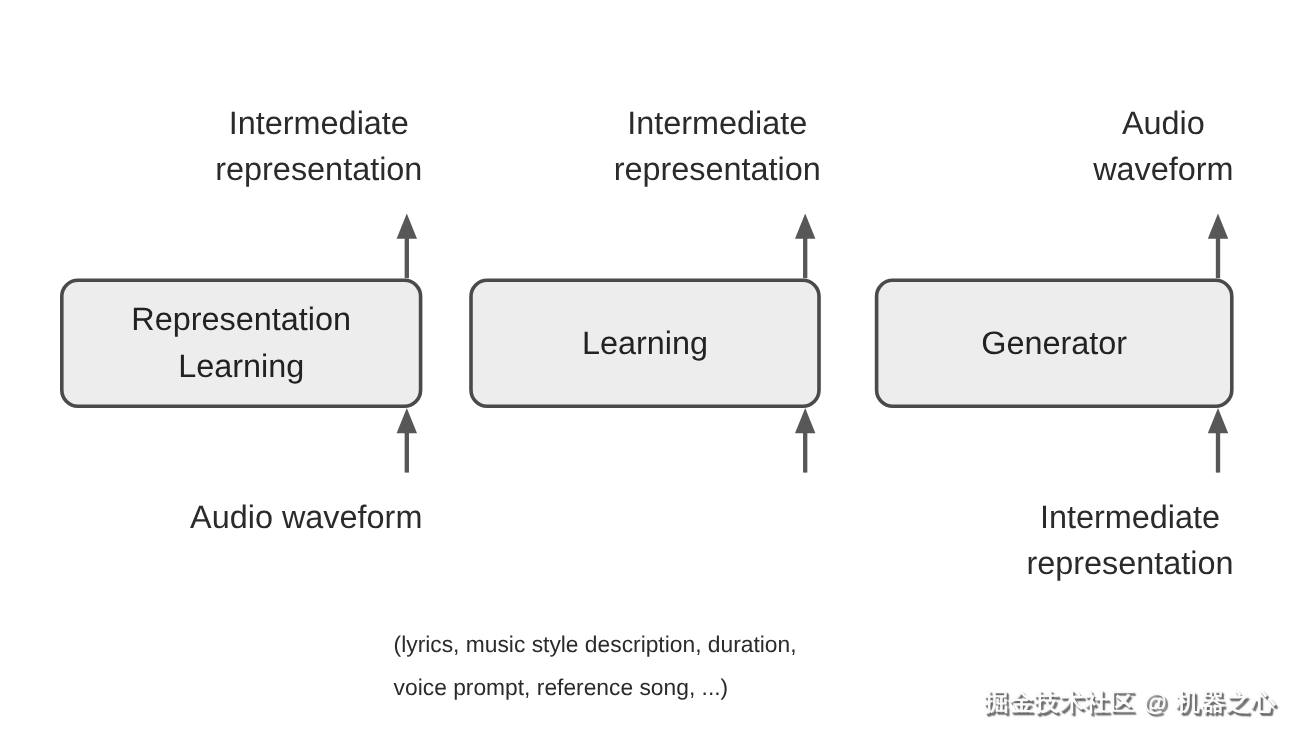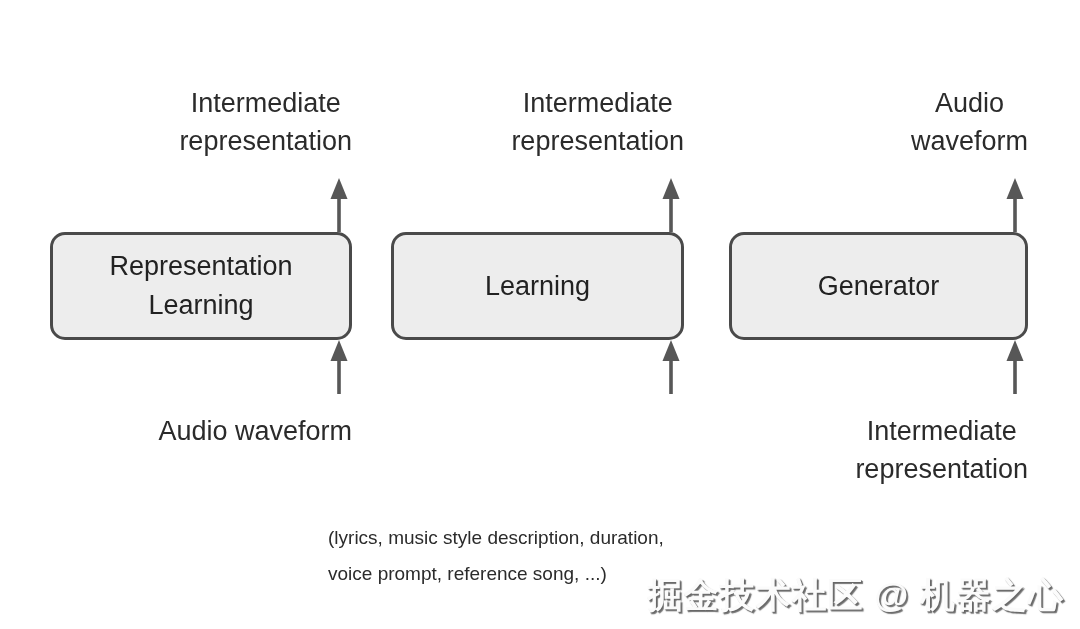--- a/index.html
+++ b/index.html
@@ -74,21 +74,21 @@
     font-size: 19px;
     line-height: 36px;
     white-space: pre-line;
     color: var(--text, #2b2b2b);
   }
 
   .watermark {
     position: absolute;
     right: 16px;
     top: 572px;
-    font-size: 35px;
+    font-size: 20px;
     font-weight: bold;
     color: #fbfbfb;
     text-shadow: 2px 2px 1px rgba(90,90,90,0.85), 1px 1px 0 rgba(120,120,120,0.6);
     letter-spacing: 1px;
   }
 </style>
 </head>
 <body>
 
 <div class="canvas">

